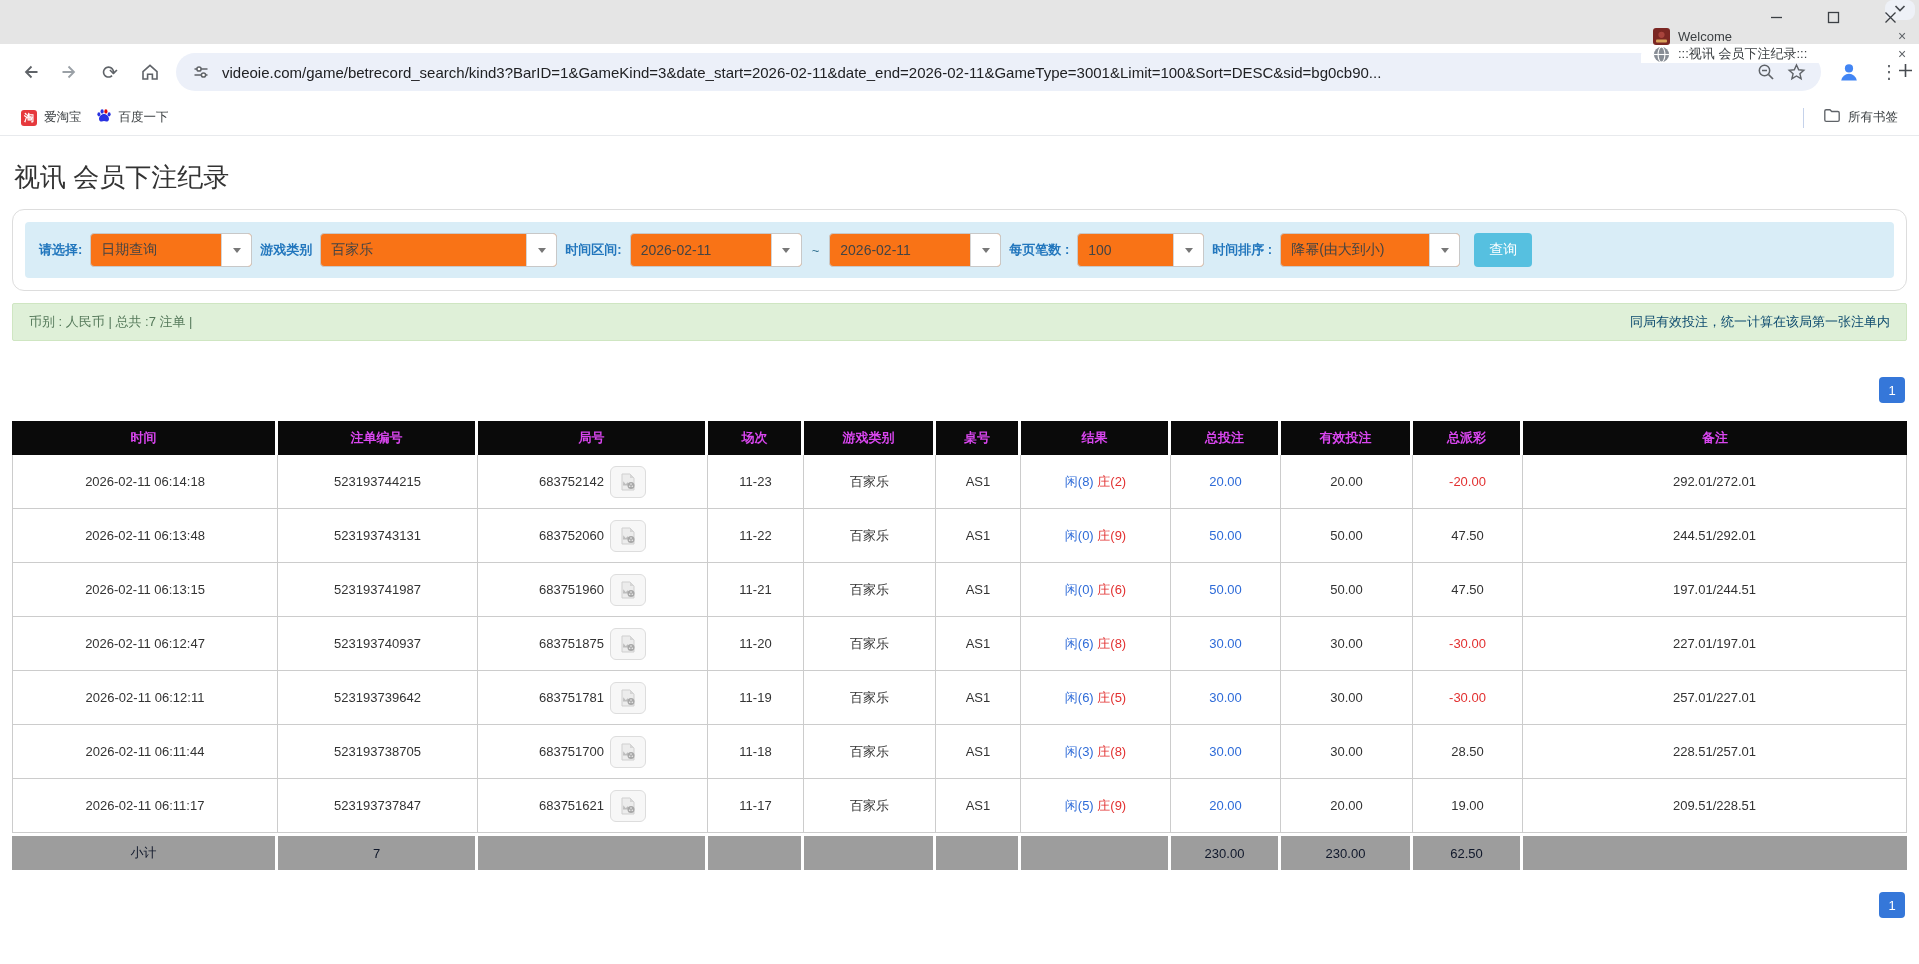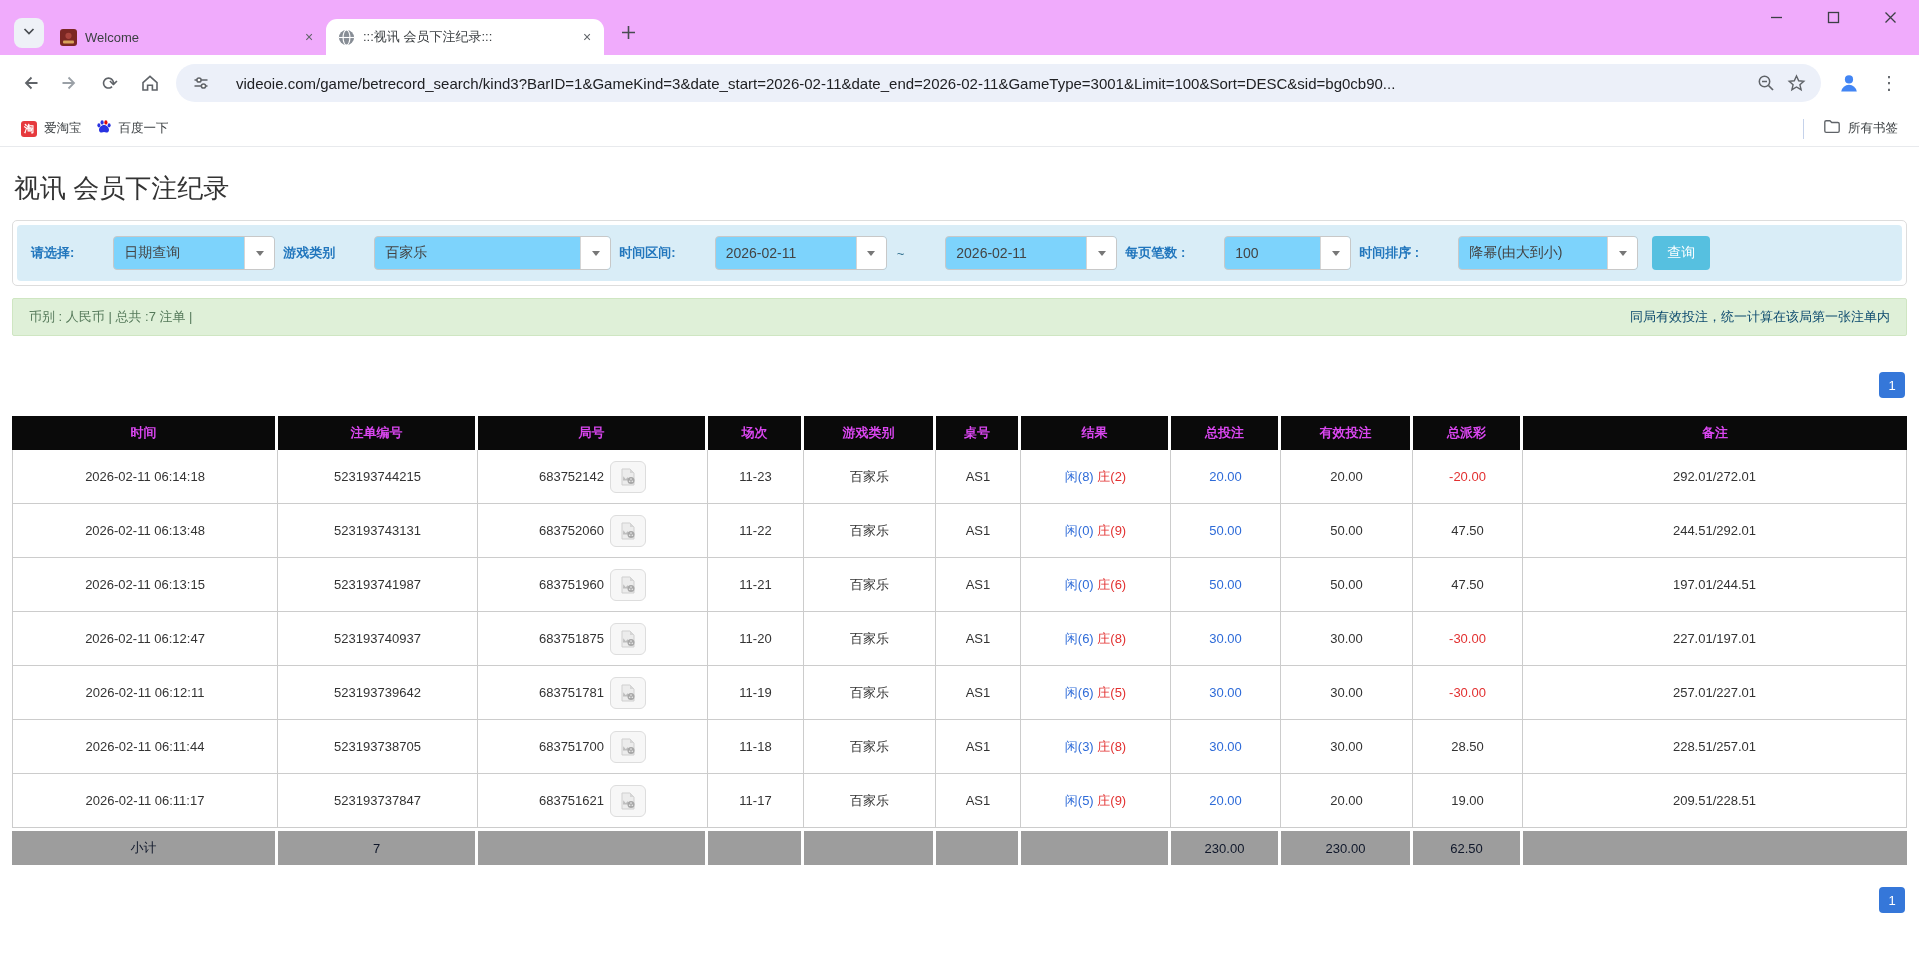--- a/index.html
+++ b/index.html
@@ -1,60 +1,60 @@
 <!DOCTYPE html>
 <html><head>
 <meta charset="utf-8">
 <style>
   * { margin:0; padding:0; box-sizing:border-box; }
   html,body { width:1919px; height:964px; overflow:hidden; background:#fff;
     font-family:"Liberation Sans","DejaVu Sans",sans-serif; }
 
   
-  .tabstrip { height:55px; background:#f0abfc; display:flex; align-items:flex-end; position:relative; }
+  .tabstrip { height:44px; background:#e5e5e5; display:flex; align-items:flex-end; position:relative;flex-direction:column; }
   .tab-search-btn { width:30px; height:30px; margin:0 4px 7px 14px; border-radius:8px; background:#eef1f7;
     display:flex; align-items:center; justify-content:center; }
   .tab { height:36px; width:278px; display:flex; align-items:center; padding:0 8px 0 12px;
     border-radius:11px 11px 0 0; }
   .tab .title { flex:1; font-size:13px; color:#3c4043; white-space:nowrap; overflow:hidden; margin:0 8px; }
   .tab.active { background:#fff; }
   .tab-close { width:18px; height:18px; border-radius:50%; display:flex; align-items:center; justify-content:center;
     font-size:14px; color:#5f6368; line-height:1; }
   .favicon { width:17px; height:17px; flex:0 0 auto; display:flex; }
   .new-tab-btn { width:28px; height:28px; margin:0 0 9px 10px; display:flex; align-items:center; justify-content:center; }
   .win-controls { position:absolute; right:0; top:0; height:34px; display:flex; }
   .win-btn { width:57px; height:34px; display:flex; align-items:center; justify-content:center; }
 
   .toolbar { height:56px; background:#fff; display:flex; align-items:center; padding:0 10px; }
   .nav-btn { width:40px; height:40px; border-radius:50%; display:flex; align-items:center; justify-content:center; flex:0 0 auto; }
   .reload-glyph { font-size:19px; color:#5f6368; }
   .omnibox { flex:1; height:38px; background:#ecf0f9; border-radius:19px; display:flex; align-items:center;
     padding:0 10px 0 10px; margin:0 8px 0 6px; min-width:0; }
   .site-info-btn { width:30px; height:30px; display:flex; align-items:center; justify-content:center; flex:0 0 auto; }
-  .url-text { flex:1; font-size:15px; color:#202124; white-space:nowrap; overflow:hidden; margin-left:20px; }
+  .url-text { flex:1; font-size:15px; color:#202124; white-space:nowrap; overflow:hidden; margin-left:6px; }
   .omni-icon { width:30px; height:30px; display:flex; align-items:center; justify-content:center; flex:0 0 auto; }
   .menu-dots { font-size:18px; color:#5f6368; }
 
   .bookmarks-bar { height:36px; background:#fff; display:flex; align-items:center; padding:0 14px;
     border-bottom:1px solid #e8eaed; }
   .bm-item { display:flex; align-items:center; gap:7px; font-size:12.5px; color:#3c4043; padding:4px 7px; border-radius:7px; }
   .bm-spacer { flex:1; }
   .bm-divider { width:1px; height:20px; background:#c5d2ea; margin:0 12px 0 0; }
   .taobao-badge { width:16px; height:16px; background:#e6393d; border-radius:3px; color:#fff; font-size:10px;
     font-weight:bold; display:flex; align-items:center; justify-content:center; }
 
   
   .page-title { font-size:26px; color:#333; font-weight:400; margin:24px 0 14px 14px; }
 
-  .filter-wrap { margin:0 12px; border:1px solid #ddd; border-radius:5px; background:#fff; padding:4px; }
+  .filter-wrap { margin:0 12px; border:1px solid #ddd; border-radius:12px; background:#fff; padding:12px; }
   .filter-panel { background:#d9edf7; border-radius:4px; height:56px; display:flex; align-items:center;
     padding:0 14px; gap:8px; }
   .f-label { font-size:13px; font-weight:bold; color:#2176bd; white-space:nowrap; }
   .tilde { font-size:13px; color:#31708f; margin:0 2px; }
-  .combo { display:flex; height:34px; background:#7dd3fc; border:1px solid #c8c8c8; border-radius:4px; overflow:hidden; flex:0 0 auto;margin-left:31px; }
+  .combo { display:flex; height:34px; background:#f97316; border:1px solid #c8c8c8; border-radius:4px; overflow:hidden; flex:0 0 auto; }
   .combo-text { display:flex; align-items:center; padding:0 10px; font-size:14px; color:#444; }
   .combo-arrow { width:30px; border-left:1px solid #d5d5d5; background:#fff; display:flex; align-items:center; justify-content:center; }
   .combo-arrow::after { content:""; border:4px solid transparent; border-top:5px solid #777; margin-top:5px; }
   .w130 { width:130px; } .w205 { width:205px; } .w140 { width:140px; } .w95 { width:95px; } .w148 { width:148px; }
   .search-btn { height:34px; padding:0 15px; background:#56c0e0; color:#fff; border:none; border-radius:4px;
     font-size:14px; margin-left:6px; cursor:pointer; }
 
   .summary-bar { margin:12px 12px 0; background:#dff0d8; border:1px solid #cfe6c2; border-radius:2px; height:38px;
     display:flex; align-items:center; justify-content:space-between; padding:16px 16px; font-size:13px; }
   .summary-left { color:#55795a; }

